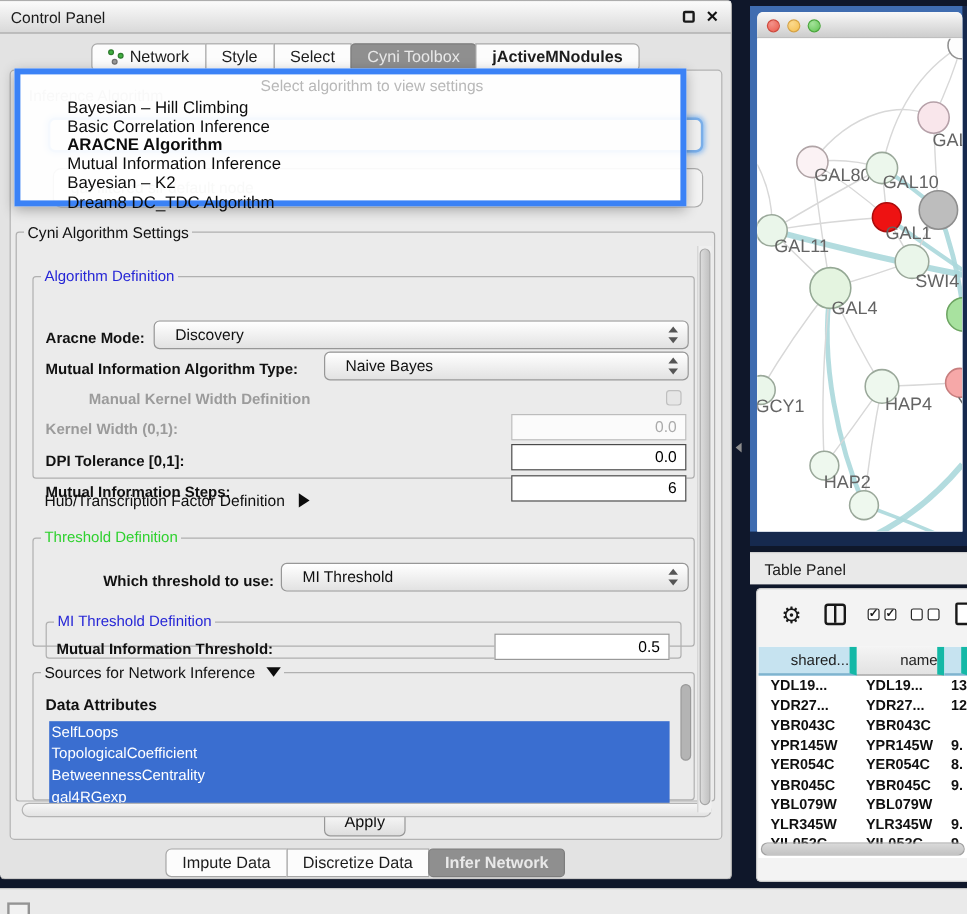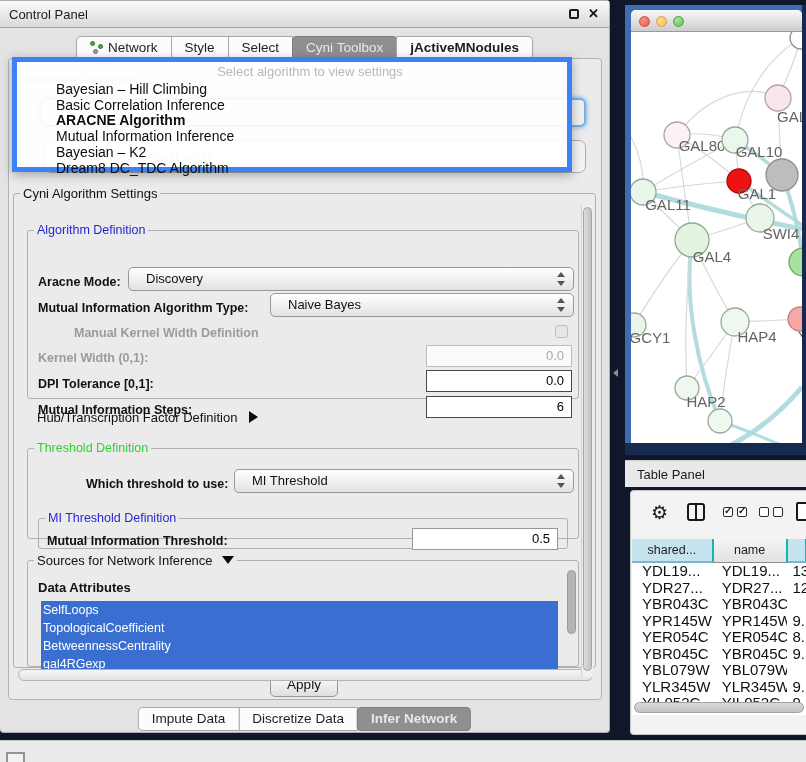--- a/index.html
+++ b/index.html
@@ -124,25 +124,25 @@
   .gear { position:absolute; left:20px; top:2px; font-size:19px; color:#181818; }
   .cols-icon { position:absolute; left:56px; top:4px; width:18px; height:18px; border:2px solid #181818; border-radius:3px; }
   .cols-icon i { position:absolute; left:6px; top:0; width:2px; height:14px; background:#181818; }
   .cb-pair { position:absolute; top:8px; display:flex; gap:4px; }
   .cb { width:10px; height:10px; border:1.5px solid #2a2a2a; border-radius:2px; position:relative; background:#fff; }
   .cb.checked:after { content:"✓"; position:absolute; left:0; top:-3px; font-size:10px; font-weight:bold; color:#1a1a1a; }
   .doc-icon { position:absolute; left:165px; top:3px; width:14px; height:19px; border:2px solid #181818; border-radius:2px; background:#fff; }
 
   .ttable { position:absolute; left:1px; top:48px; width:175px; height:176px; background:#fff; overflow:hidden; }
   .thead { display:flex; height:24px; }
-  .th { font-size:12.5px; color:#1d1d1d; text-align:center; line-height:22px; border-right:2px solid #14b8a6; border-bottom:1px solid #8f8f8f; background:linear-gradient(#f4f4f4,#e2e2e2); }
+  .th { font-size:12.5px; color:#1d1d1d; text-align:right; line-height:22px; border-right:6px solid #14b8a6; border-bottom:1px solid #8f8f8f; background:linear-gradient(#f4f4f4,#e2e2e2); }
   .th.sel { background:#c6e3f0; border-bottom:2px solid #7fb4cf; }
   .th1 { width:84px; } .th2 { width:76px; } .th3 { width:20px; }
   .trow { display:flex; height:16.5px; }
-  .tc { font-size:15px; color:#101010; line-height:16.5px; white-space:nowrap; overflow:hidden; }
+  .tc { font-size:12px; color:#101010; line-height:16.5px; white-space:nowrap; overflow:hidden;font-weight:bold; }
   .tc1 { width:84px; padding-left:10px; } .tc2 { width:76px; padding-left:8px; } .tc3 { width:20px; padding-left:5px; }
   .tp-hscroll { position:absolute; left:3px; top:211px; width:170px; height:11px; background:linear-gradient(#d9d9d9,#c3c3c3); border:1px solid #a2a2a2; border-radius:6px; }
 </style>
 </head>
 <body>
 
 <div id="root">
 
   <div class="control-panel">
     <div class="cp-titlebar">

